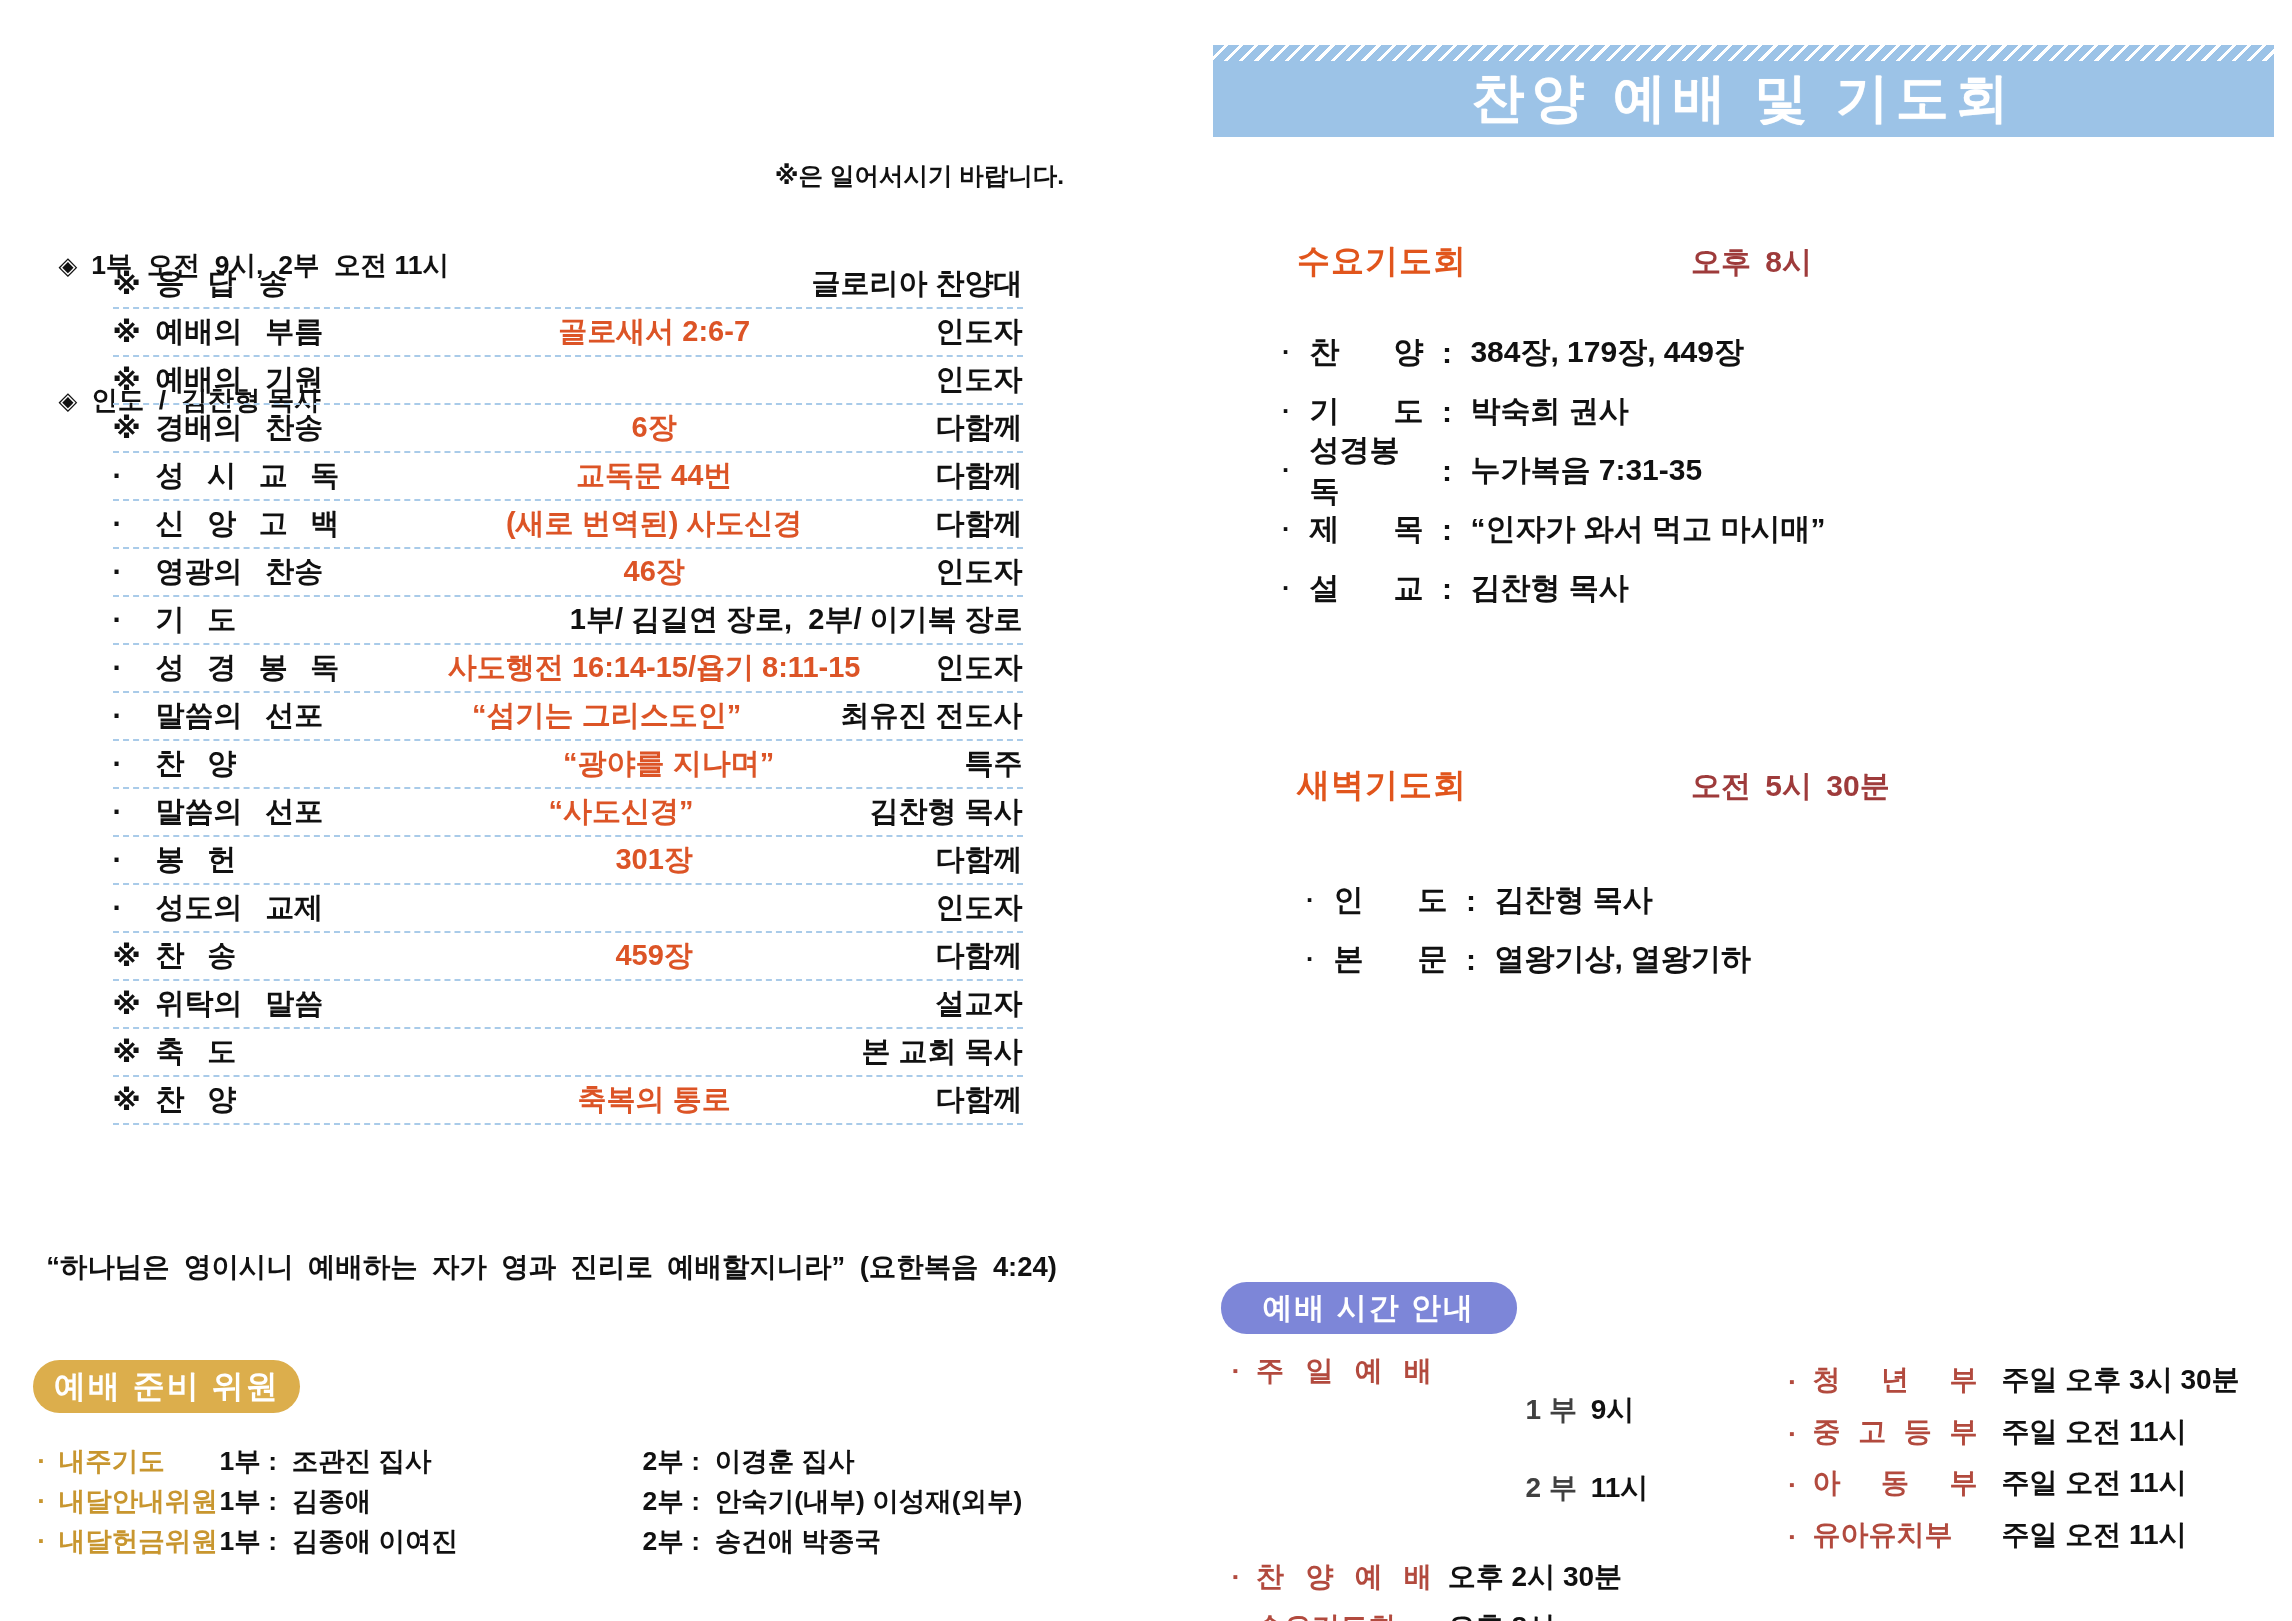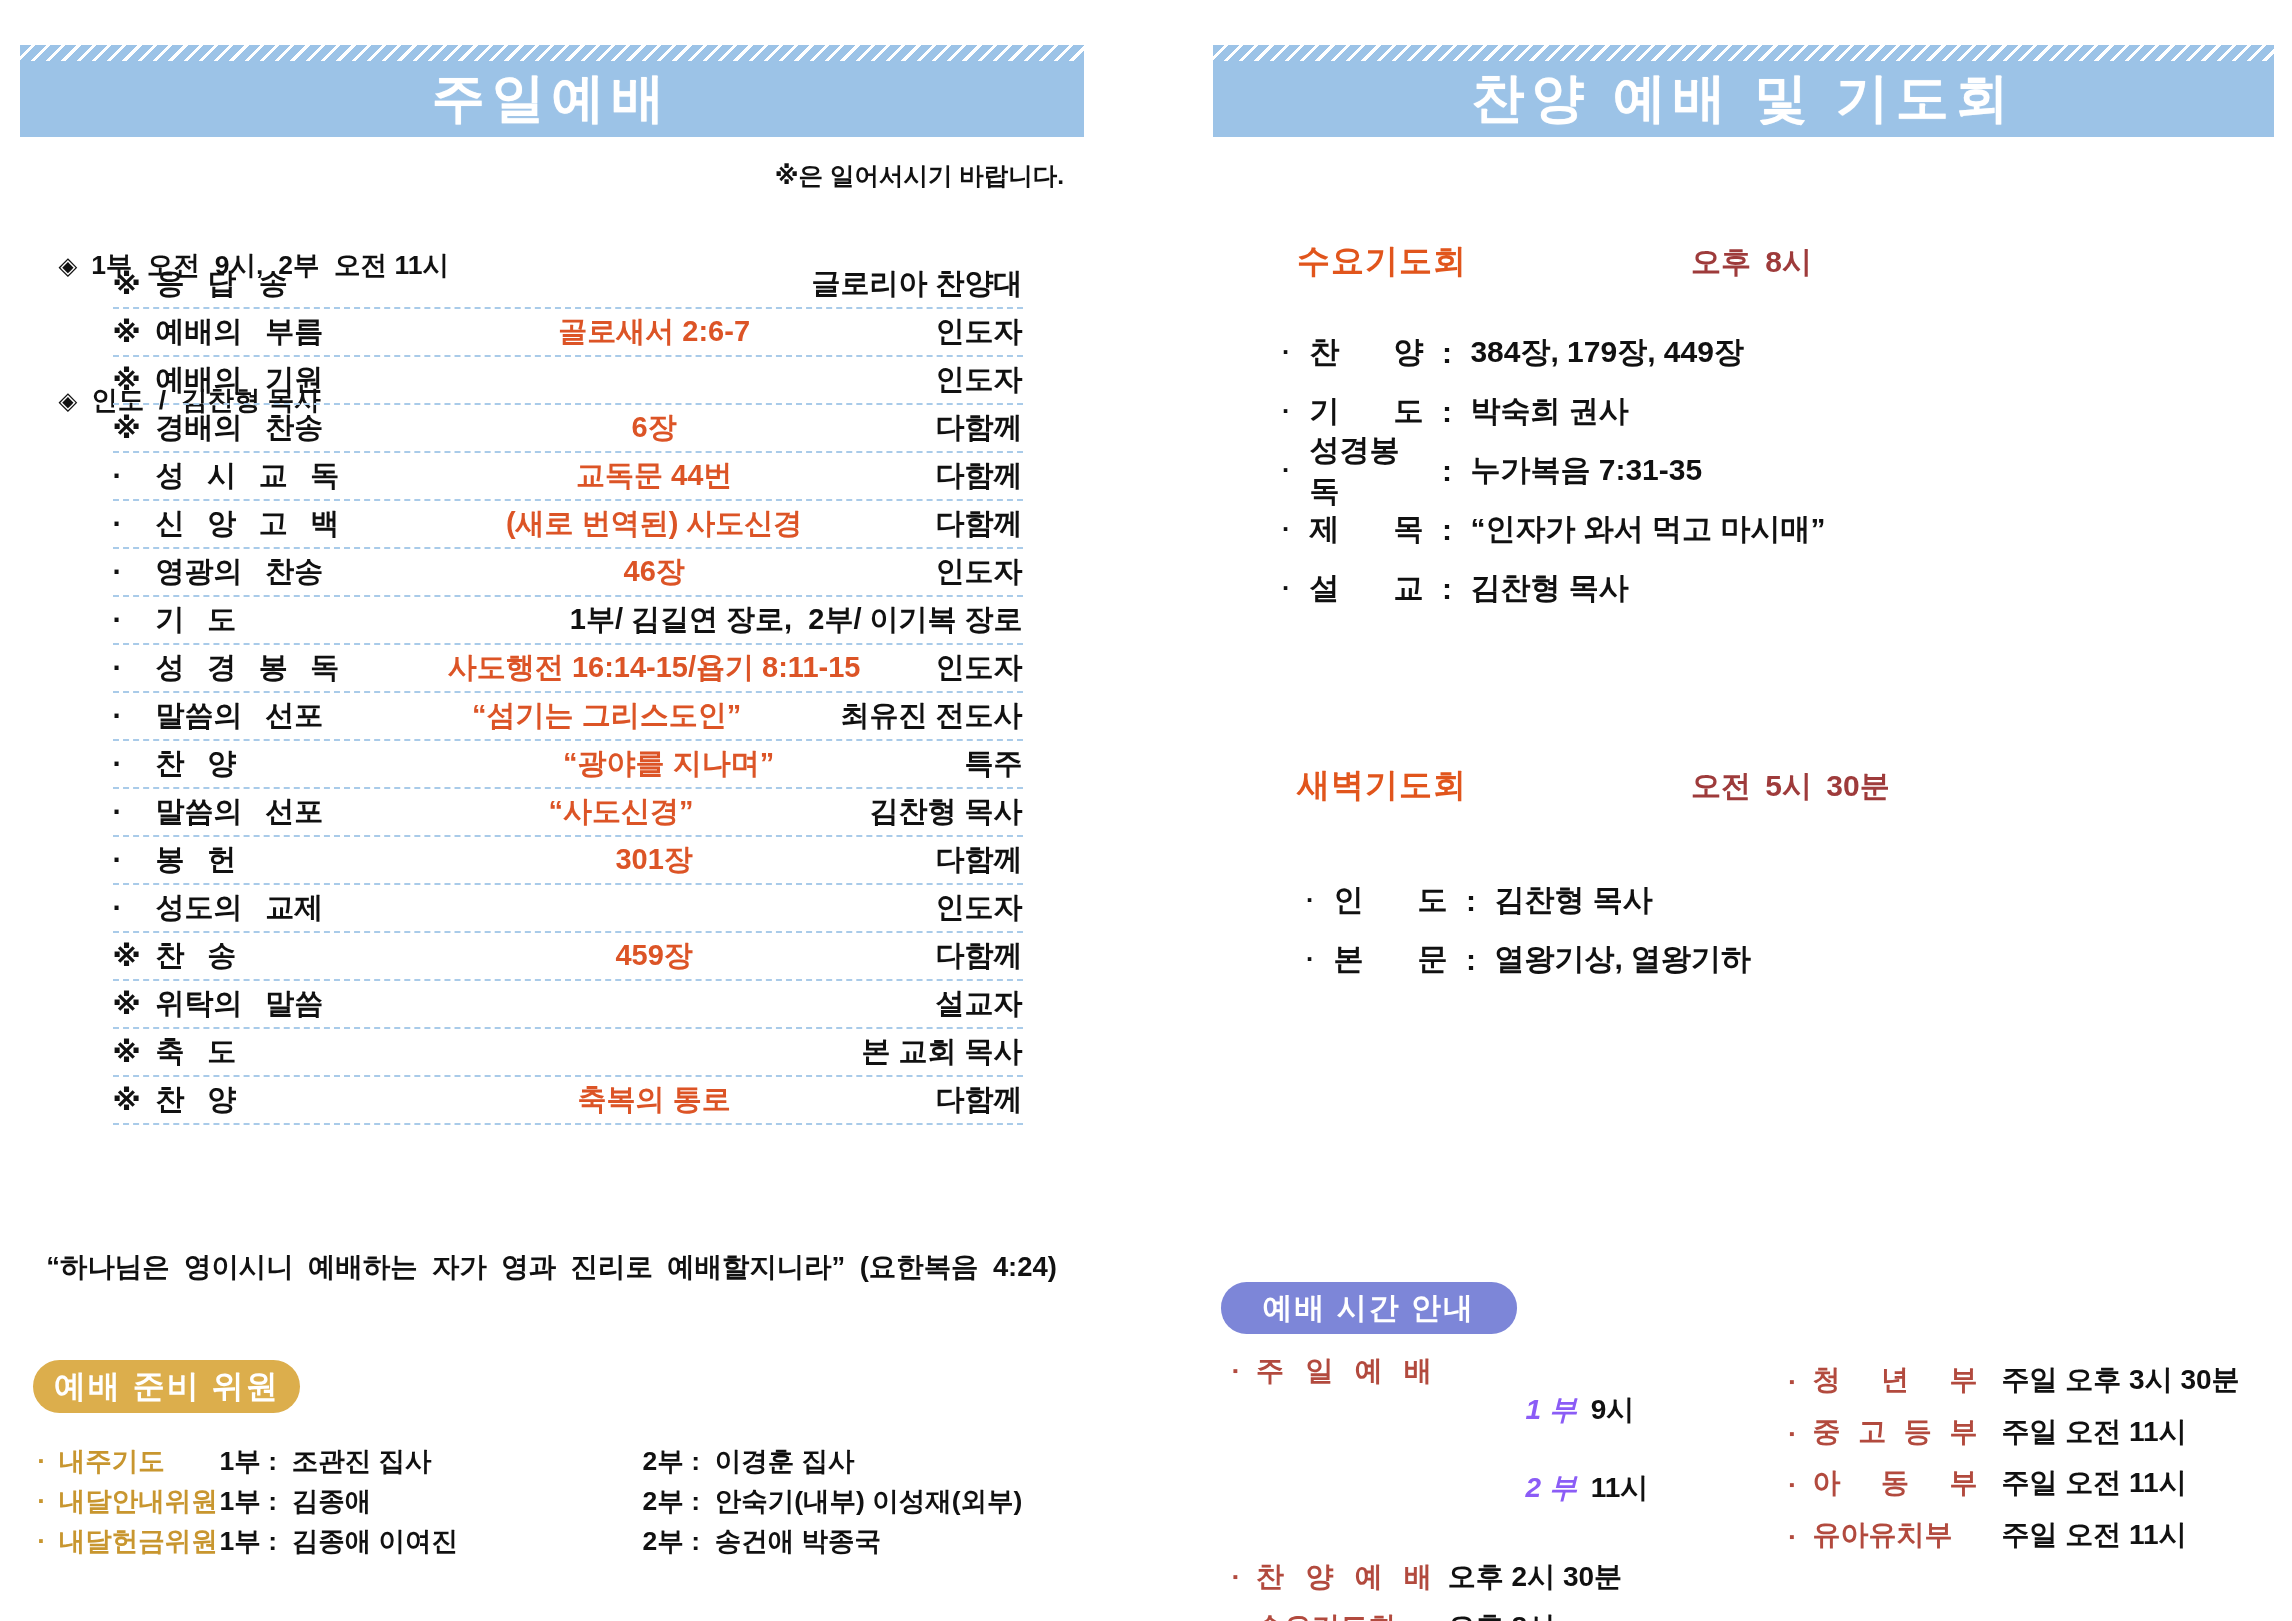--- a/index.html
+++ b/index.html
@@ -82,33 +82,29 @@
   .sched-col { position:absolute; font-size:28px; font-weight:bold; }
   .sched-left  { top:1351px; left:19.6px; }
   .sched-right { top:1362px; left:576px; }
   .g-row { display:flex; align-items:flex-start; margin-bottom:10.8px; line-height:39px; white-space:pre; }
   .sched-right .g-row { line-height:35px; margin-bottom:12.7px; }
   .g-bullet { width:23.5px; flex:none; color:#b24a3e; font-size:15.7px; line-height:39px; }
   .g-label { width:176px; flex:none; margin-right:15.7px; color:#b24a3e;
              text-align:justify; text-align-last:justify; }
   .sched-right .g-label { width:165px; margin-right:24px; }
   .g-value { color:#111; }
-  .g-line .g-pre { color:#8b5cf6; margin-right:13.7px;font-style:italic; }
+  .g-line .g-pre { color:#404040; margin-right:13.7px; }
 </style>
 </head>
 <body>
 
 <div id="bulletin">
 
   <div class="page page-left">
 
-    <div class="banner">
-      <div class="banner-hatch"></div>
-      <div class="banner-title">주일예배</div>
-    </div>
 
     <div class="info">
       <div><span class="info-diamond">◈</span><span>1부  오전  9시,  2부  오전 11시</span></div>
       <div><span class="info-diamond">◈</span><span>인도  /  김찬형 목사</span></div>
     </div>
     <div class="standing-note">※은 일어서시기 바랍니다.</div>
 
     <div class="worship-list">
       <div class="w-row">
         <span class="w-marker">※</span>

